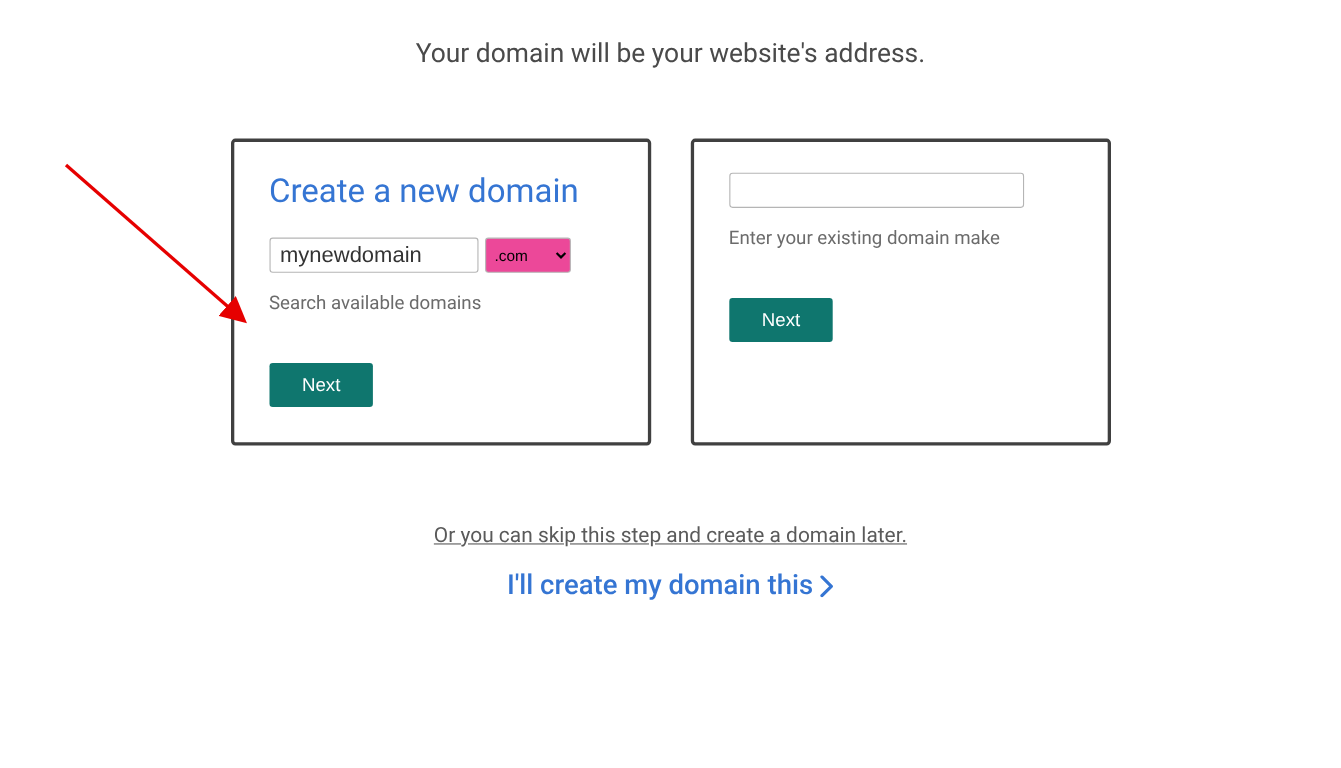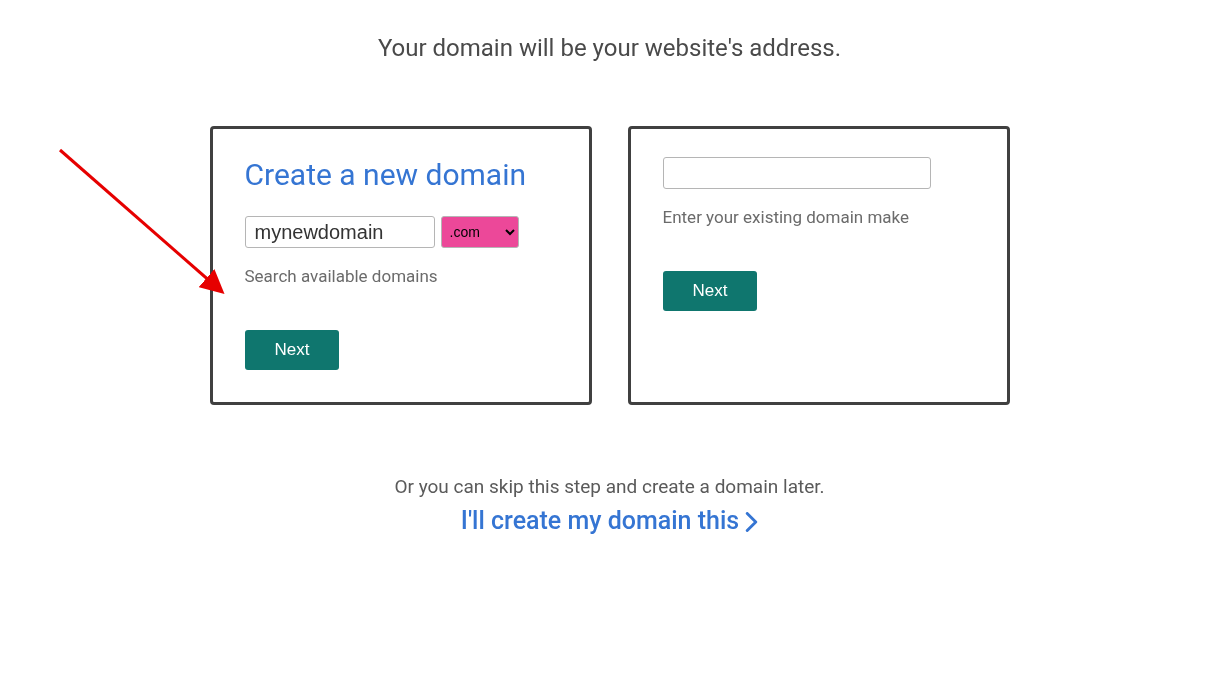--- a/index.html
+++ b/index.html
@@ -93,21 +93,22 @@
       padding: 10px 30px;
       font-size: 17px;
       cursor: pointer;
     }
     .skip-section {
       text-align: center;
     }
     .skip-text {
       color: #5a5a5a;
       font-size: 19px;
-      margin-bottom: 8px;
+      margin-bottom: 20px;
+      text-decoration: underline;
     }
     .skip-link {
       color: #3575d3;
       font-size: 25px;
       font-weight: 500;
       cursor: pointer;
       display: inline-flex;
       align-items: center;
       gap: 6px;
     }

